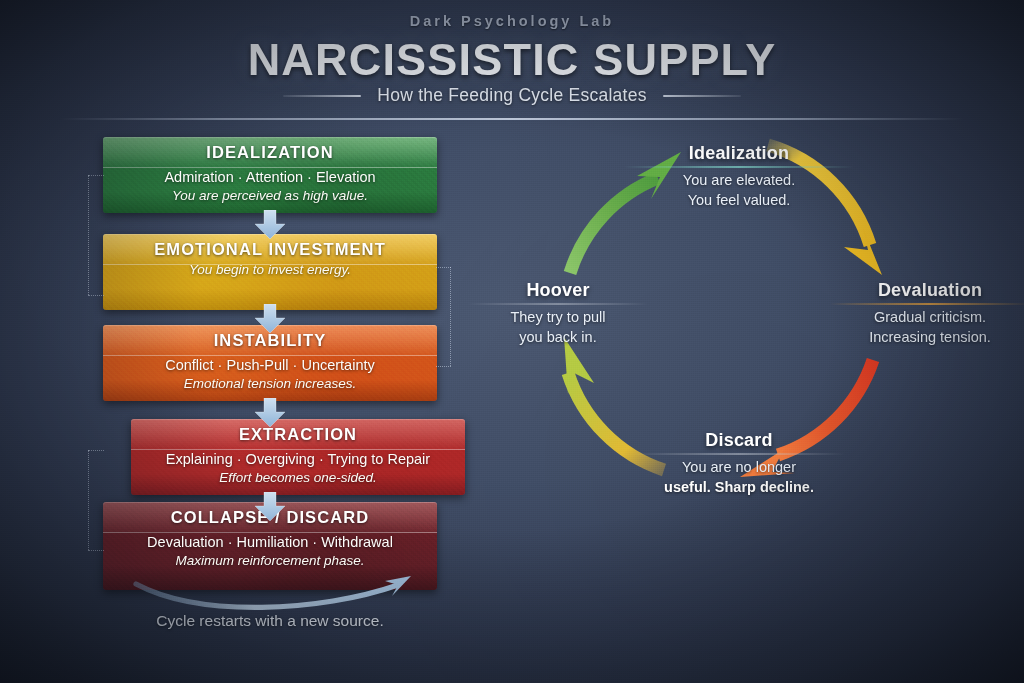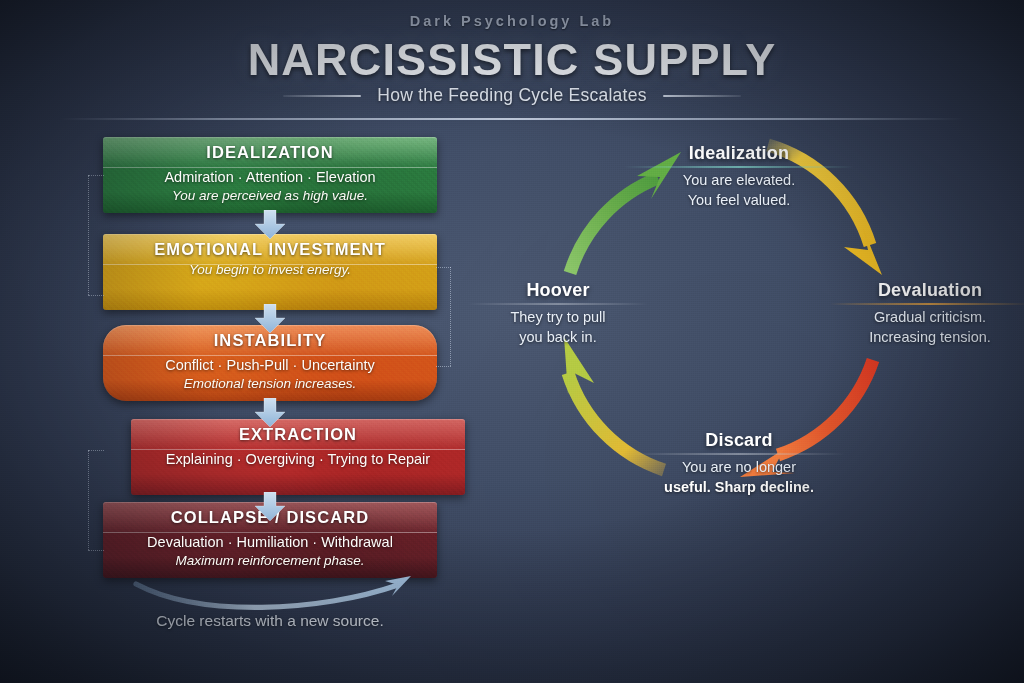--- a/index.html
+++ b/index.html
@@ -159,52 +159,53 @@
       </div>
       <svg class="varrow" viewBox="0 0 36 30" style="top: 304px;">
         <defs>
           <linearGradient id="va1" x1="0" y1="0" x2="0" y2="1">
             <stop offset="0%" stop-color="#cfe0f0"></stop>
             <stop offset="100%" stop-color="#8fb4d8"></stop>
           </linearGradient>
         </defs>
         <path d="M12 0 H24 V14 H33 L18 29 L3 14 H12 Z" fill="url(#va1)" stroke="rgba(255,255,255,.30)" stroke-width="1"></path>
       </svg>
-      <div class="bar" style="top: 325px; height: 76px; background: linear-gradient(rgb(234, 115, 48) 0%, rgb(212, 86, 26) 38%, rgb(212, 86, 26) 72%, rgb(168, 61, 16) 100%); border-radius: 23px;">
+      <div class="bar" style="top: 325px; height: 76px; background: linear-gradient(rgb(234, 115, 48) 0%, rgb(212, 86, 26) 38%, rgb(212, 86, 26) 72%, rgb(168, 61, 16) 100%);">
         <div class="tex"></div>
         <div class="gloss"></div>
         <div class="bar-title">INSTABILITY</div>
         <div class="bar-tags">Conflict · Push-Pull · Uncertainty</div>
         <div class="bar-note">Emotional tension increases.</div>
       </div>
       <svg class="varrow" viewBox="0 0 36 30" style="top: 398px;">
         <defs>
           <linearGradient id="va2" x1="0" y1="0" x2="0" y2="1">
             <stop offset="0%" stop-color="#cfe0f0"></stop>
             <stop offset="100%" stop-color="#8fb4d8"></stop>
           </linearGradient>
         </defs>
         <path d="M12 0 H24 V14 H33 L18 29 L3 14 H12 Z" fill="url(#va2)" stroke="rgba(255,255,255,.30)" stroke-width="1"></path>
       </svg>
       <div class="bar" style="top: 419px; height: 76px; background: linear-gradient(rgb(200, 65, 60) 0%, rgb(176, 40, 40) 38%, rgb(176, 40, 40) 72%, rgb(133, 28, 32) 100%); margin-left: 28px;">
         <div class="tex"></div>
         <div class="gloss"></div>
         <div class="bar-title">EXTRACTION</div>
         <div class="bar-tags">Explaining · Overgiving · Trying to Repair</div>
+        <div class="bar-note">Effort becomes one-sided.</div>
       </div>
       <svg class="varrow" viewBox="0 0 36 30" style="top: 492px;">
         <defs>
           <linearGradient id="va3" x1="0" y1="0" x2="0" y2="1">
             <stop offset="0%" stop-color="#cfe0f0"></stop>
             <stop offset="100%" stop-color="#8fb4d8"></stop>
           </linearGradient>
         </defs>
         <path d="M12 0 H24 V14 H33 L18 29 L3 14 H12 Z" fill="url(#va3)" stroke="rgba(255,255,255,.30)" stroke-width="1"></path>
       </svg>
-      <div class="bar" style="top: 502px; height: 76px; background: linear-gradient(rgb(138, 47, 51) 0%, rgb(107, 32, 40) 38%, rgb(107, 32, 40) 72%, rgb(74, 21, 28) 100%);">
+      <div class="bar" style="top: 502px; height: 88px; background: linear-gradient(rgb(138, 47, 51) 0%, rgb(107, 32, 40) 38%, rgb(107, 32, 40) 72%, rgb(74, 21, 28) 100%);">
         <div class="tex"></div>
         <div class="gloss"></div>
         <div class="bar-title">COLLAPSE / DISCARD</div>
         <div class="bar-tags">Devaluation · Humiliation · Withdrawal</div>
         <div class="bar-note">Maximum reinforcement phase.</div>
       </div>
     </div>
 
   <div class="dotted dv" style="left:88px;top:175px;height:120px;"></div>
   <div class="dotted dh" style="left:88px;top:175px;width:16px;"></div>

